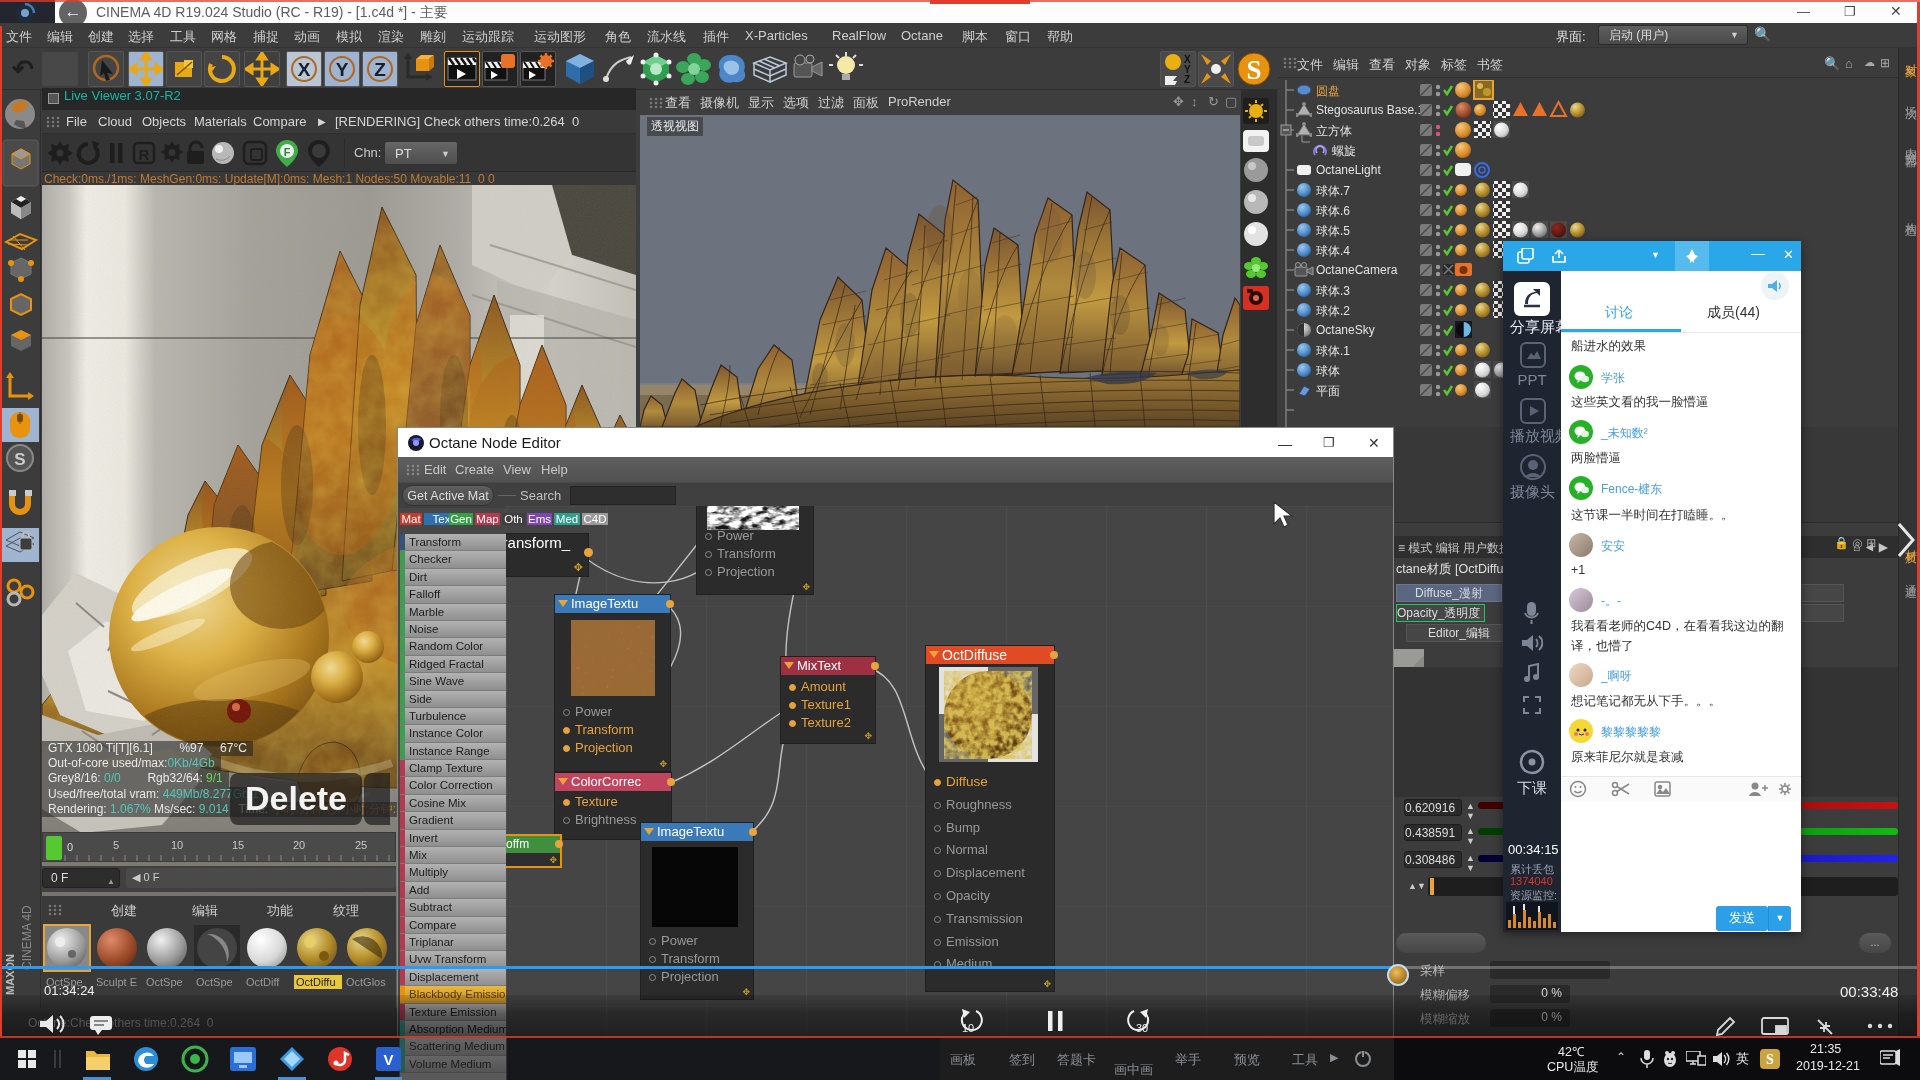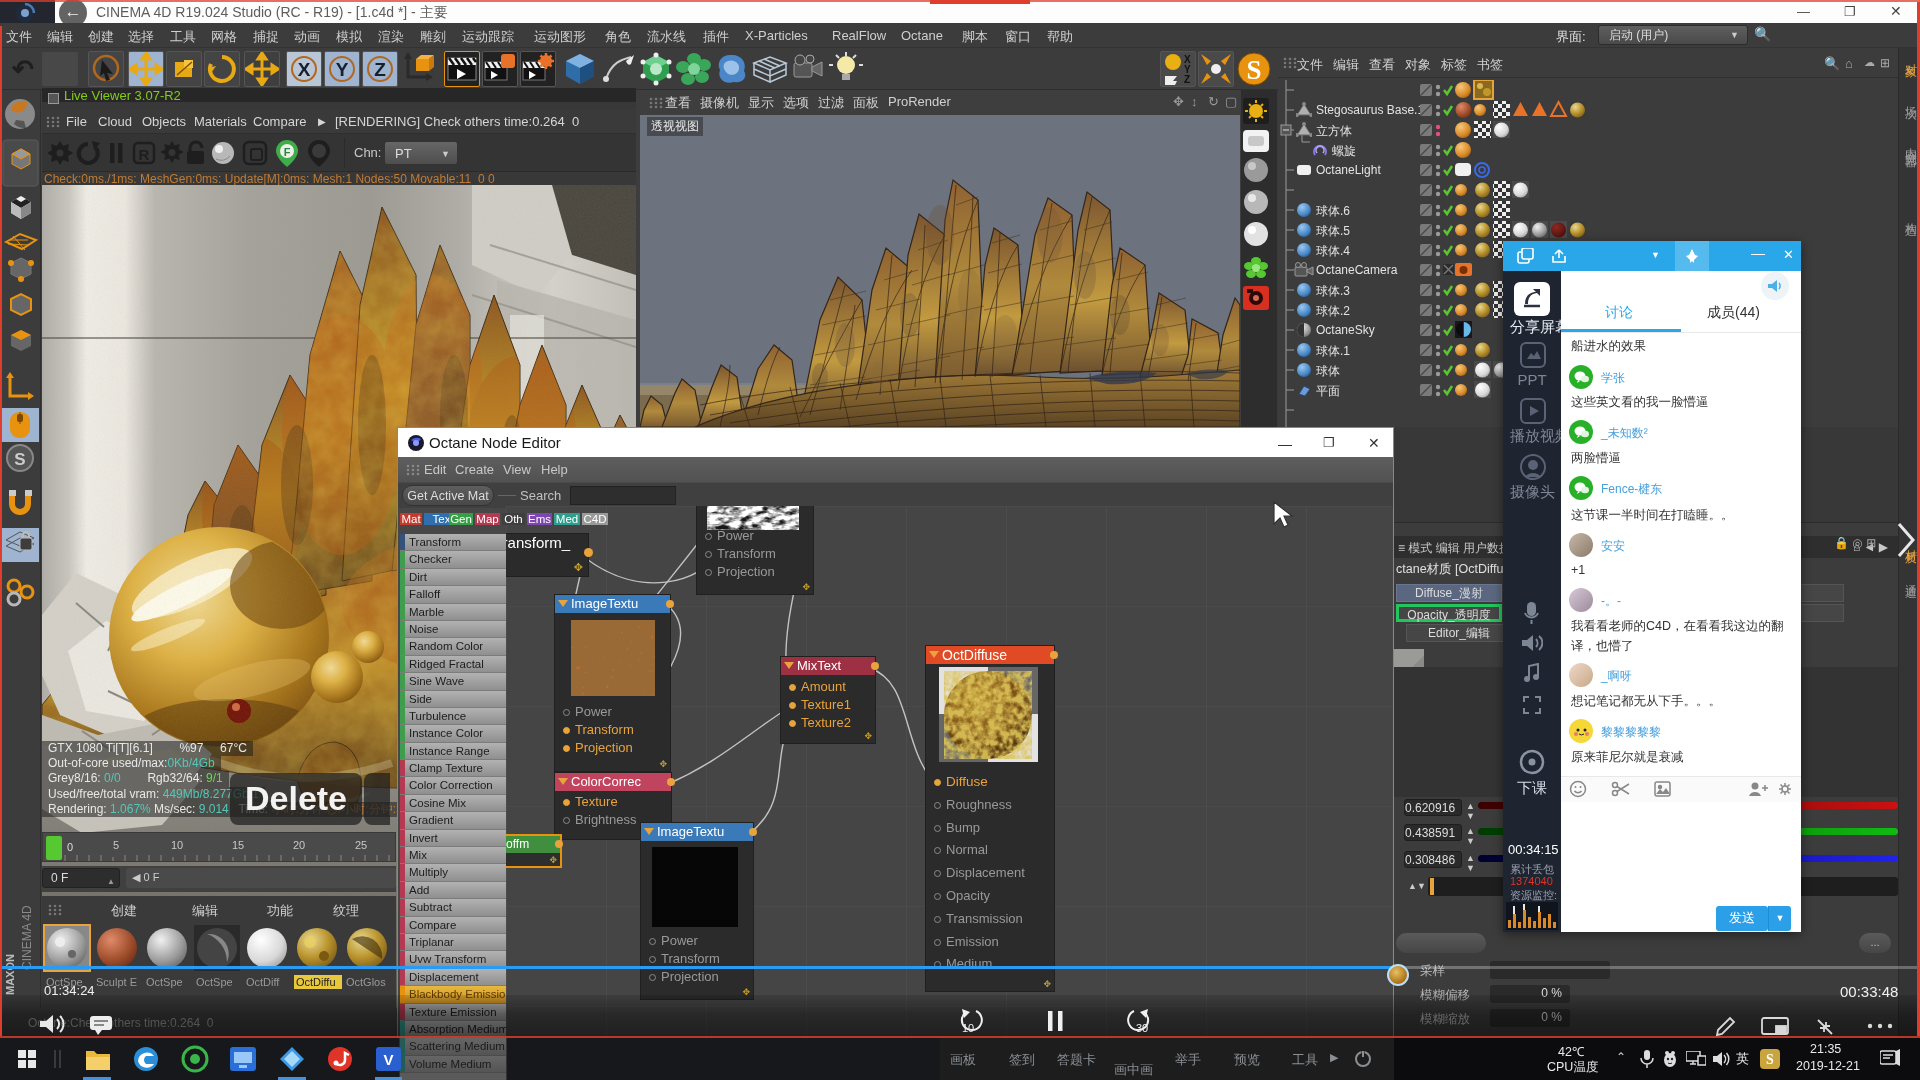--- a/index.html
+++ b/index.html
@@ -12,21 +12,21 @@
 #backarr{left:59px;top:-1px;width:28px;height:28px;border-radius:50%;background:rgba(55,55,55,.78);color:#f0f0f0;font-size:17px;text-align:center;line-height:26px}
 .winbtn{top:5px;color:#444;font-size:13px;line-height:13px}
 #menubar{left:0;top:23px;width:1920px;height:25px;background:#3c3c3c;border-bottom:1px solid #333}
 .mi{position:absolute;top:5px;color:#cfcfcf;font-size:13px;white-space:nowrap}
 #toolbar{left:0;top:48px;width:1920px;height:42px;background:#3c3c3c;border-bottom:1px solid #2e2e2e}
 .tbtn{position:absolute;top:3px;width:36px;height:36px;background:#444;border:1px solid #555;border-radius:2px}
 
 #leftdock{left:0;top:90px;width:41px;height:946px;background:#3c3c3c;border-right:1px solid #2f2f2f}
 
 #lv{left:42px;top:88px;width:594px;height:948px;background:#383838}
-#lvtitle{left:0;top:0;width:594px;height:14px;background:#272727;color:#84cc16;font-size:13px}
+#lvtitle{left:0;top:0;width:594px;height:22px;background:#272727;color:#14b8a6;font-size:13px}
 #lvmenu{left:0;top:22px;width:594px;height:24px;background:#3a3a3a;border-bottom:1px solid #2e2e2e}
 #lvtools{left:0;top:46px;width:594px;height:38px;background:#343434;border-bottom:1px solid #2a2a2a}
 .lvm{position:absolute;top:4px;color:#d5d5d5;font-size:13px}
 #lvstatus{left:2px;top:84px;color:#c07c35;font-size:12px;white-space:nowrap}
 
 #vpmenu{left:640px;top:90px;width:600px;height:25px;background:#3e3e3e}
 .vpm{position:absolute;top:4px;color:#d0d0d0;font-size:13px}
 #vplabel{left:647px;top:117px;background:rgba(40,40,40,.55);color:#e8e8e8;font-size:12px;padding:1px 4px}
 
 #rstrip{left:1241px;top:90px;width:36px;height:337px;background:#2d2d2d}
@@ -802,20 +802,26 @@
             </radialGradient>
    </defs>
 
    <g stroke="#9a9a9a" stroke-width="1">
             <path d="M8 0 V396 M8 10 h8 M8 30 h8 M8 50 h8 M8 90 h8 M8 110 h8 M8 130 h8 M8 150 h8 M8 170 h8 M8 190 h8 M8 210 h8 M8 230 h8 M8 250 h8 M8 270 h8 M8 290 h8 M8 310 h8 M8 330 h8 M8 350 h8 M8 370 h8 M8 390 h8 M24 50 v12 M24 62 h8"></path>
           </g>
    <rect x="3" y="45" width="10" height="10" fill="#555" stroke="#999"></rect>
           <line x1="5" y1="50" x2="11" y2="50" stroke="#ddd"></line>
   </svg>
   
+  <div class="orow" style="top:0;color:#e8a33d">
+          <svg class="abs" style="left:18px;top:3px" width="16" height="14">
+            <ellipse cx="8" cy="7" rx="7" ry="5" fill="#5a8ac8" stroke="#2a4a78"></ellipse>
+          </svg>
+          <span class="abs" style="left:38px;top:3px">圆盘</span>
+        </div>
   <div class="orow" style="top:20px">
           <svg class="abs" style="left:18px;top:2px" width="16" height="16">
             <path d="M8 2 L15 13 H1Z" fill="#b0b0b0" stroke="#666"></path>
             <circle cx="8" cy="2" r="2" fill="#888"></circle>
             <circle cx="1" cy="13" r="2" fill="#888"></circle>
             <circle cx="15" cy="13" r="2" fill="#888"></circle>
           </svg>
           <span class="abs" style="left:38px;top:3px">Stegosaurus Base.1</span>
         </div>
   <div class="orow" style="top:40px">
@@ -832,20 +838,26 @@
             <path d="M3 13 a6 6 0 1 1 10 0" fill="none" stroke="#8a7ae8" stroke-width="2"></path>
             <path d="M5 11 a4 4 0 1 1 6 0" fill="none" stroke="#b8aaf8" stroke-width="1.5"></path>
           </svg>
           <span class="abs" style="left:54px;top:3px">螺旋</span>
         </div>
   <div class="orow" style="top:80px">
           <svg class="abs" style="left:18px;top:3px" width="16" height="14">
             <rect x="1" y="2" width="14" height="10" rx="3" fill="#f0f0f0"></rect>
           </svg>
           <span class="abs" style="left:38px;top:3px">OctaneLight</span>
+        </div>
+  <div class="orow" style="top:100px">
+          <svg class="abs" style="left:18px;top:2px" width="16" height="16">
+            <circle cx="8" cy="8" r="7" fill="url(#bball)"></circle>
+          </svg>
+          <span class="abs" style="left:38px;top:3px">球体.7</span>
         </div>
   <div class="orow" style="top:120px">
           <svg class="abs" style="left:18px;top:2px" width="16" height="16">
             <circle cx="8" cy="8" r="7" fill="url(#bball)"></circle>
           </svg>
           <span class="abs" style="left:38px;top:3px">球体.6</span>
         </div>
   <div class="orow" style="top:140px">
           <svg class="abs" style="left:18px;top:2px" width="16" height="16">
             <circle cx="8" cy="8" r="7" fill="url(#bball)"></circle>
@@ -1079,21 +1091,21 @@
         <span style="position:absolute;left:4px;top:4px">≡ 模式 编辑 用户数据</span>
         <span style="position:absolute;right:10px;top:4px">⌂&nbsp;◄&nbsp;▶</span>
       </div>
   <div class="abs" style="left:0;top:134px;width:504px;height:20px;color:#e0e0e0;font-size:12.5px">
         <span style="position:absolute;left:2px">ctane材质 [OctDiffuse]</span>
       </div>
 
   <div class="abs" style="left:2px;top:157px;width:500px;height:60px;font-size:12px;color:#ddd">
     <div class="abs" style="left:0;top:0;width:106px;height:18px;background:#5b6780;border:1px solid #6a7690;text-align:center;line-height:17px">Diffuse_漫射</div>
     <div class="abs" style="left:108px;top:0;width:340px;height:18px;background:#464646;border:1px solid #555;text-align:left;padding-left:8px;line-height:17px">Roughness_粗糙度</div>
-    <div class="abs" style="left:0;top:20px;width:106px;height:18px;background:#464646;border:3px solid #22c55e;text-align:center;line-height:17px">Opacity_透明度</div>
+    <div class="abs" style="left:0;top:20px;width:89px;height:18px;background:#464646;border:1px solid #22c55e;text-align:left;line-height:17px">Opacity_透明度</div>
     <div class="abs" style="left:108px;top:20px;width:340px;height:18px;background:#464646;border:1px solid #555;text-align:left;padding-left:8px;line-height:17px">Transmission_透射</div>
     <div class="abs" style="left:10px;top:40px;width:106px;height:18px;background:#464646;border:1px solid #555;text-align:center;line-height:17px">Editor_编辑</div>
   </div>
   <div class="abs" style="left:0;top:222px;width:30px;height:90px;background:linear-gradient(135deg,#9a9a96 0 30%,#8a8a86 30% 60%,#7c7c78 60%);"></div>
   <div class="abs" style="left:0;top:240px;width:504px;height:130px;background:#333"></div>
 
   <div class="abs" style="left:0;top:366px;width:504px;height:130px;color:#ccc;font-size:12px">
     <div class="abs" style="left:10px;top:6px;width:58px;height:17px;background:#2a2a2a;border:1px solid #1e1e1e;border-radius:3px;color:#ddd;text-align:right;padding-right:10px;line-height:16px">0.620916</div>
         <span class="abs" style="left:72px;top:8px;font-size:9px">▲<br>▼</span>
     <div class="abs" style="left:84px;top:9px;width:420px;height:7px;background:linear-gradient(90deg,#3a0000,#cc1111);border-radius:4px"></div>

